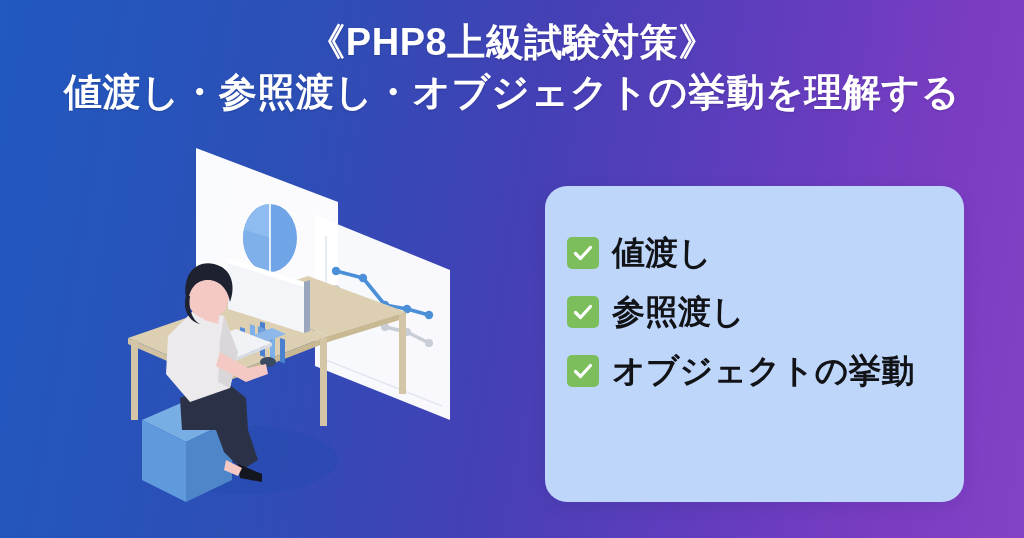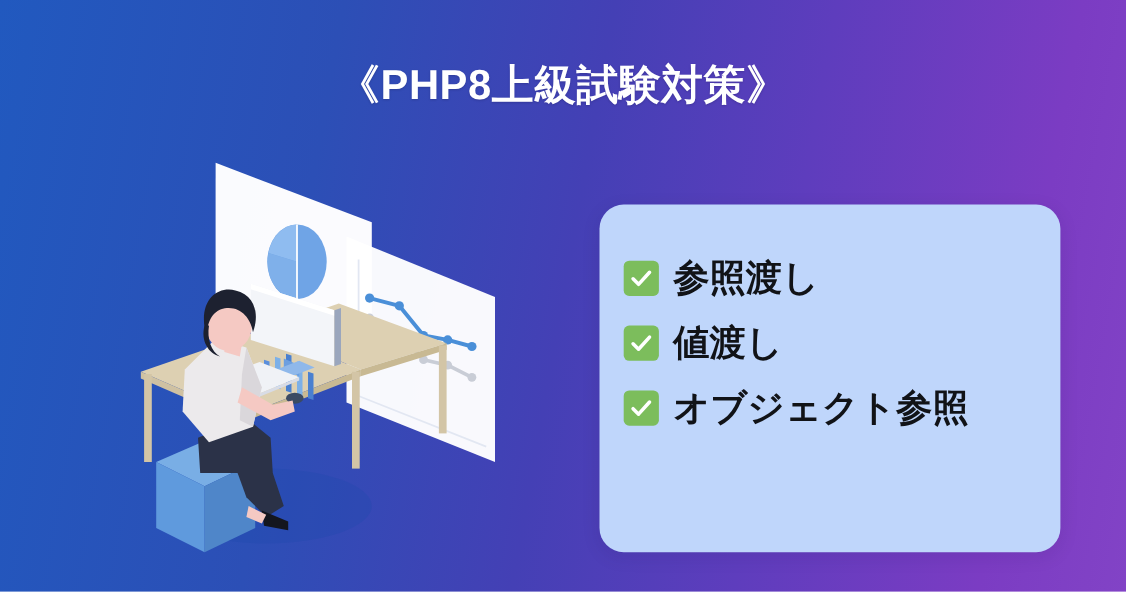--- a/index.html
+++ b/index.html
@@ -24,21 +24,20 @@
     width: 1024px;
     text-align: center;
     user-select: none;
   }
   .title-line {
     color: #ffffff;
     font-weight: 700;
     letter-spacing: 0.5px;
     text-shadow: 0 1px 2px rgba(20,20,60,0.22);
     white-space: nowrap;
-    margin-top: 36px;
   }
   #title-main {
     font-size: 38px;
     line-height: 48px;
   }
   #title-sub {
     font-size: 38px;
     line-height: 48px;
     margin-top: 2px;
   }
@@ -92,20 +91,21 @@
   }
   #illustration svg { display: block; }
 </style>
 </head>
 <body>
 
 <div id="stage">
 
   <div id="title-block">
     <div class="title-line" id="title-main">《PHP8上級試験対策》</div>
+    <div class="title-line" id="title-sub">値渡し・参照渡し・オブジェクトの挙動を理解する</div>
   </div>
 
   <div id="illustration">
     <svg width="380" height="390" viewBox="0 0 380 390" xmlns="http://www.w3.org/2000/svg">
       <defs>
         <linearGradient id="panelShade" x1="0" y1="0" x2="1" y2="1">
           <stop offset="0%" stop-color="#ffffff"></stop>
           <stop offset="100%" stop-color="#eef2fb"></stop>
         </linearGradient>
       </defs>
@@ -214,37 +214,37 @@
   </div>
 
   <div id="checklist-card">
 
     <div class="check-row">
       <span class="check-box">
         <svg width="22" height="22" viewBox="0 0 22 22" aria-hidden="true">
           <path d="M3.5 11.5 L8.5 16.5 L18.5 5.5" fill="none" stroke="#ffffff" stroke-width="3.2" stroke-linecap="round" stroke-linejoin="round"></path>
         </svg>
       </span>
-      <span class="check-label">参照渡し</span>
+      <span class="check-label">値渡し</span>
     </div>
 
     <div class="check-row">
       <span class="check-box">
         <svg width="22" height="22" viewBox="0 0 22 22" aria-hidden="true">
           <path d="M3.5 11.5 L8.5 16.5 L18.5 5.5" fill="none" stroke="#ffffff" stroke-width="3.2" stroke-linecap="round" stroke-linejoin="round"></path>
         </svg>
       </span>
-      <span class="check-label">値渡し</span>
+      <span class="check-label">参照渡し</span>
     </div>
 
     <div class="check-row">
       <span class="check-box">
         <svg width="22" height="22" viewBox="0 0 22 22" aria-hidden="true">
           <path d="M3.5 11.5 L8.5 16.5 L18.5 5.5" fill="none" stroke="#ffffff" stroke-width="3.2" stroke-linecap="round" stroke-linejoin="round"></path>
         </svg>
       </span>
-      <span class="check-label">オブジェクト参照</span>
+      <span class="check-label">オブジェクトの挙動</span>
     </div>
 
 
   </div>
 
 </div>
 
 </body></html>

